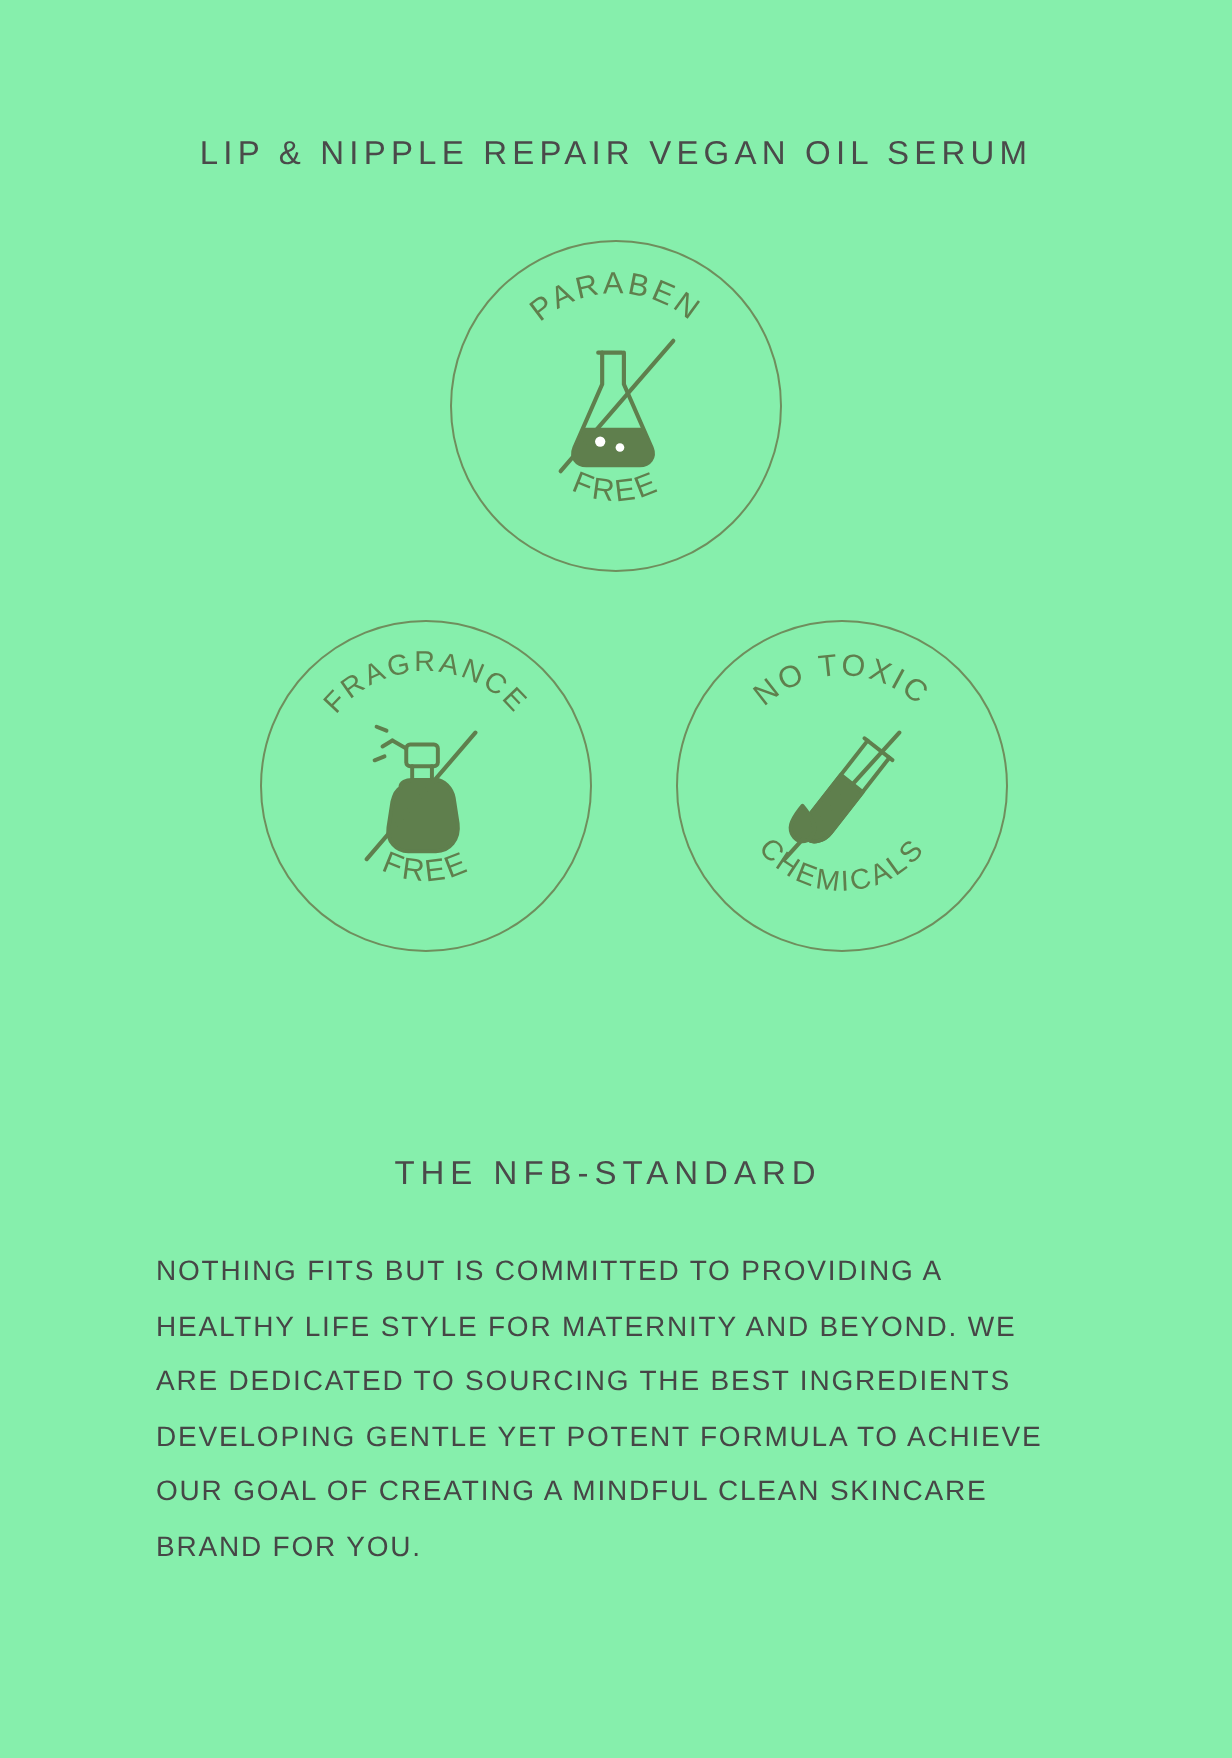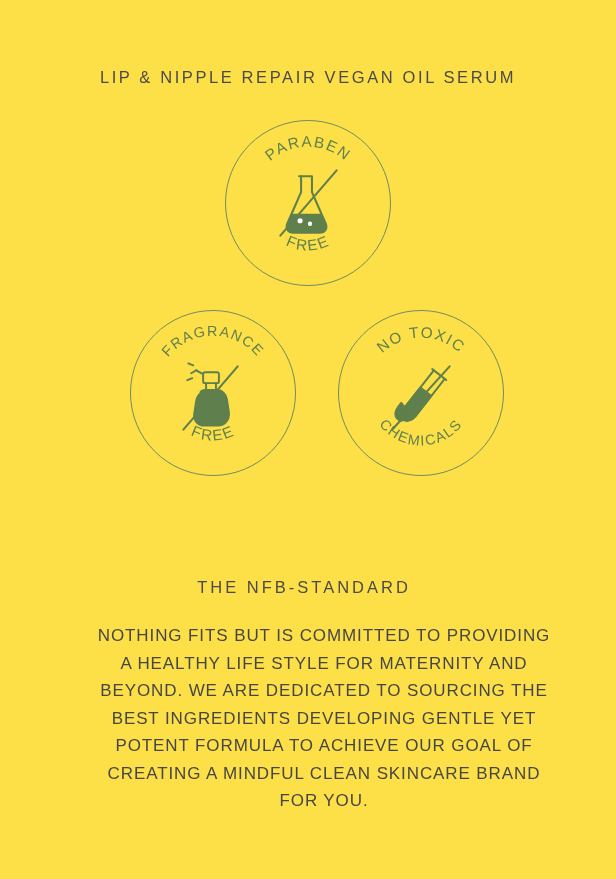--- a/index.html
+++ b/index.html
@@ -13,21 +13,21 @@
     height: 879px;
     position: relative;
     font-family: "Liberation Sans", sans-serif;
     color: #3a3a3a;
     overflow: hidden;
   }
 
   .page {
     position: absolute;
     inset: 0;
-    background: #fde047;
+    background: #86efac;
   }
 
   
   .header-title {
     position: absolute;
     top: 68px;
     left: 0;
     width: 616px;
     text-align: center;
     font-size: 16.5px;
@@ -79,27 +79,27 @@
     width: 608px;
     text-align: center;
     font-size: 16.5px;
     letter-spacing: 3px;
     color: #4a4a4a;
   }
 
   .body-copy {
     position: absolute;
     top: 622px;
-    left: 92px;
+    left: 78px;
     width: 464px;
-    font-size: 17px;
+    font-size: 14px;
     line-height: 27.5px;
     letter-spacing: 0.9px;
     color: #464646;
-    text-align: center;
+    text-align: left;
   }
 </style>
 </head>
 <body>
 
 <div class="page">
 
   <div class="header-title">LIP &amp; NIPPLE REPAIR VEGAN OIL SERUM</div>
 
   <div class="badges">

